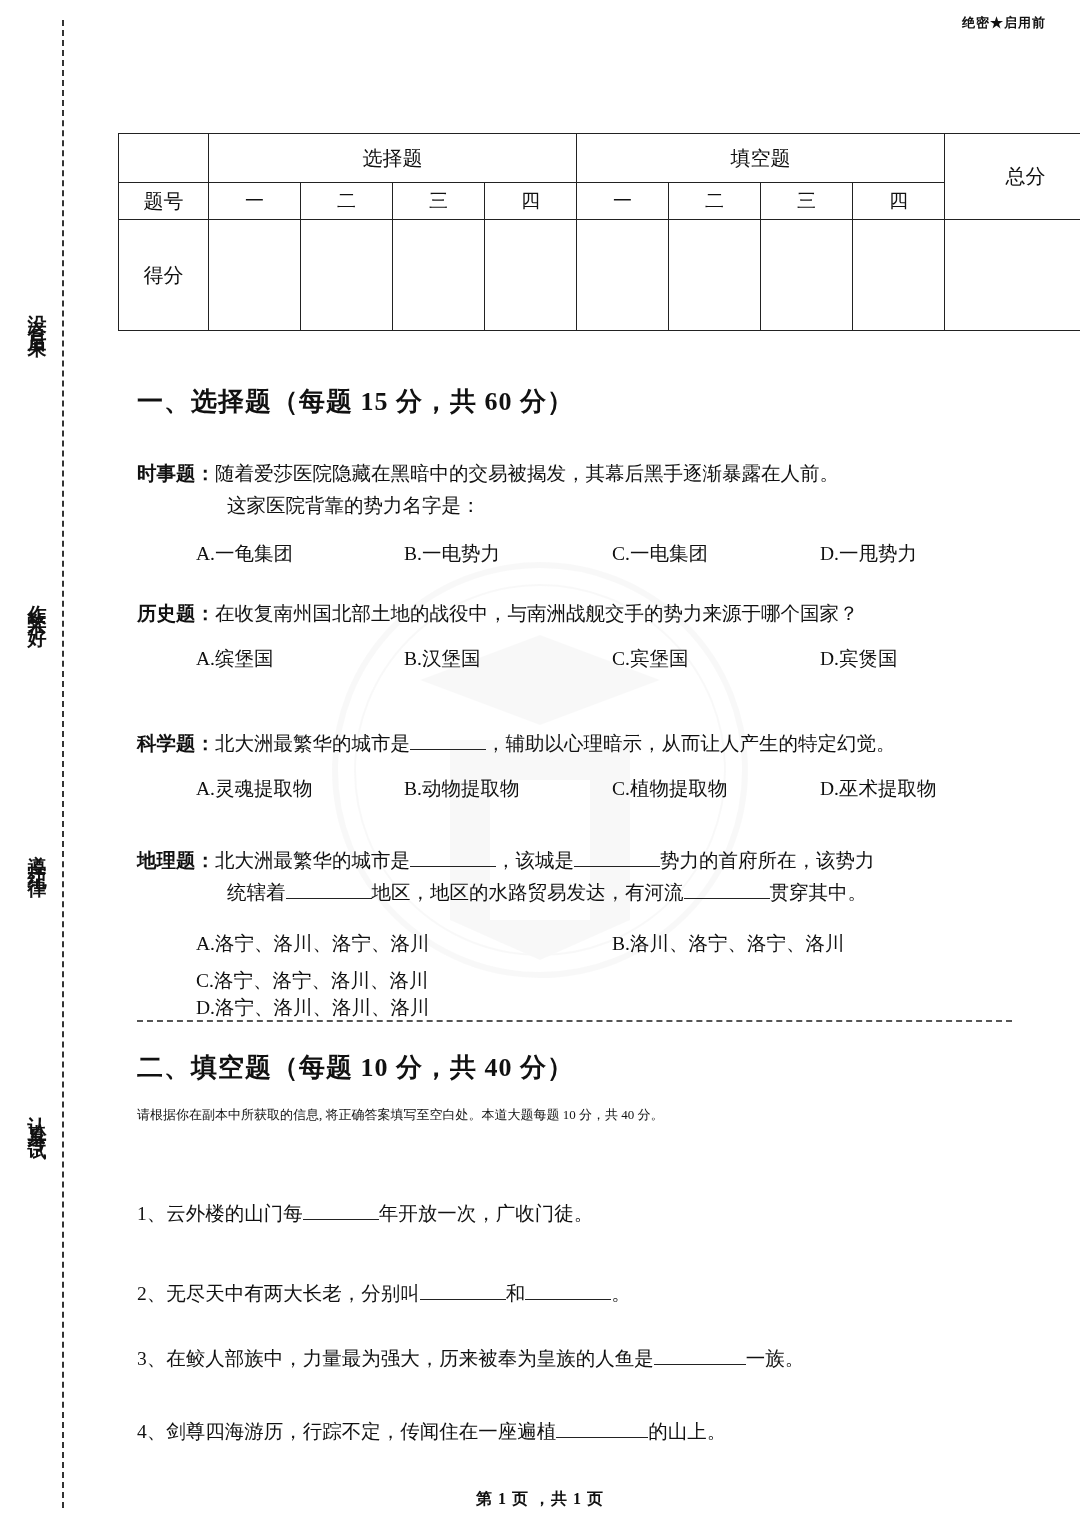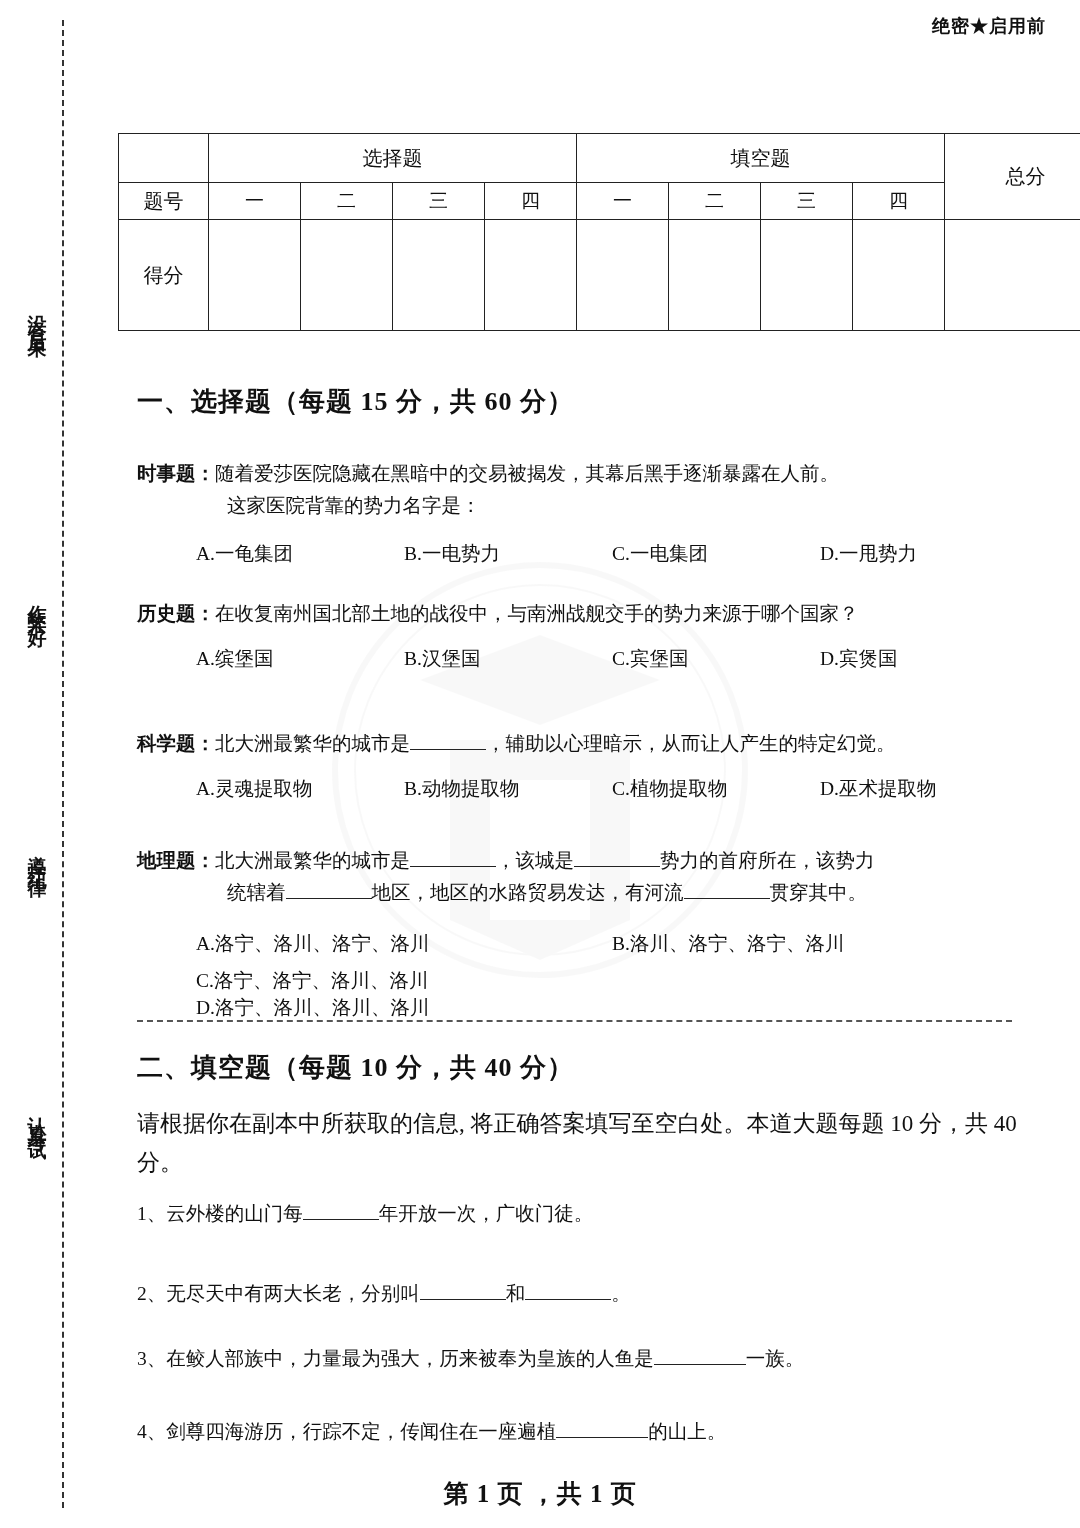--- a/index.html
+++ b/index.html
@@ -34,21 +34,21 @@
     width: 1080px;
     height: 1528px;
     box-sizing: border-box;
   }
 
   
   .secret-line {
     position: absolute;
     right: 34px;
     top: 14px;
-    font-size: 18px;
+    font-size: 13px;
     font-weight: bold;
     letter-spacing: 1px;
   }
 
   
   .binding {
     position: absolute;
     left: 62px;
     top: 20px;
     bottom: 20px;
@@ -146,37 +146,37 @@
     top: 1020px;
     border-top: 2px dashed #555;
   }
 
   
   .fb-intro {
     position: absolute;
     left: 137px;
     width: 880px;
     top: 1104px;
-    font-size: 23px;
+    font-size: 13px;
     line-height: 1.7;
   }
   .fb-item {
     position: absolute;
     left: 137px;
     width: 880px;
     font-size: 19.5px;
   }
 
   
   .footer {
     position: absolute;
     left: 0; right: 0;
     bottom: 18px;
     text-align: center;
-    font-size: 25px;
+    font-size: 16px;
     font-weight: bold;
     letter-spacing: 1px;
   }
 </style>
 </head>
 <body>
 
 <div class="page">
 
   <svg class="watermark" viewBox="0 0 420 460">

